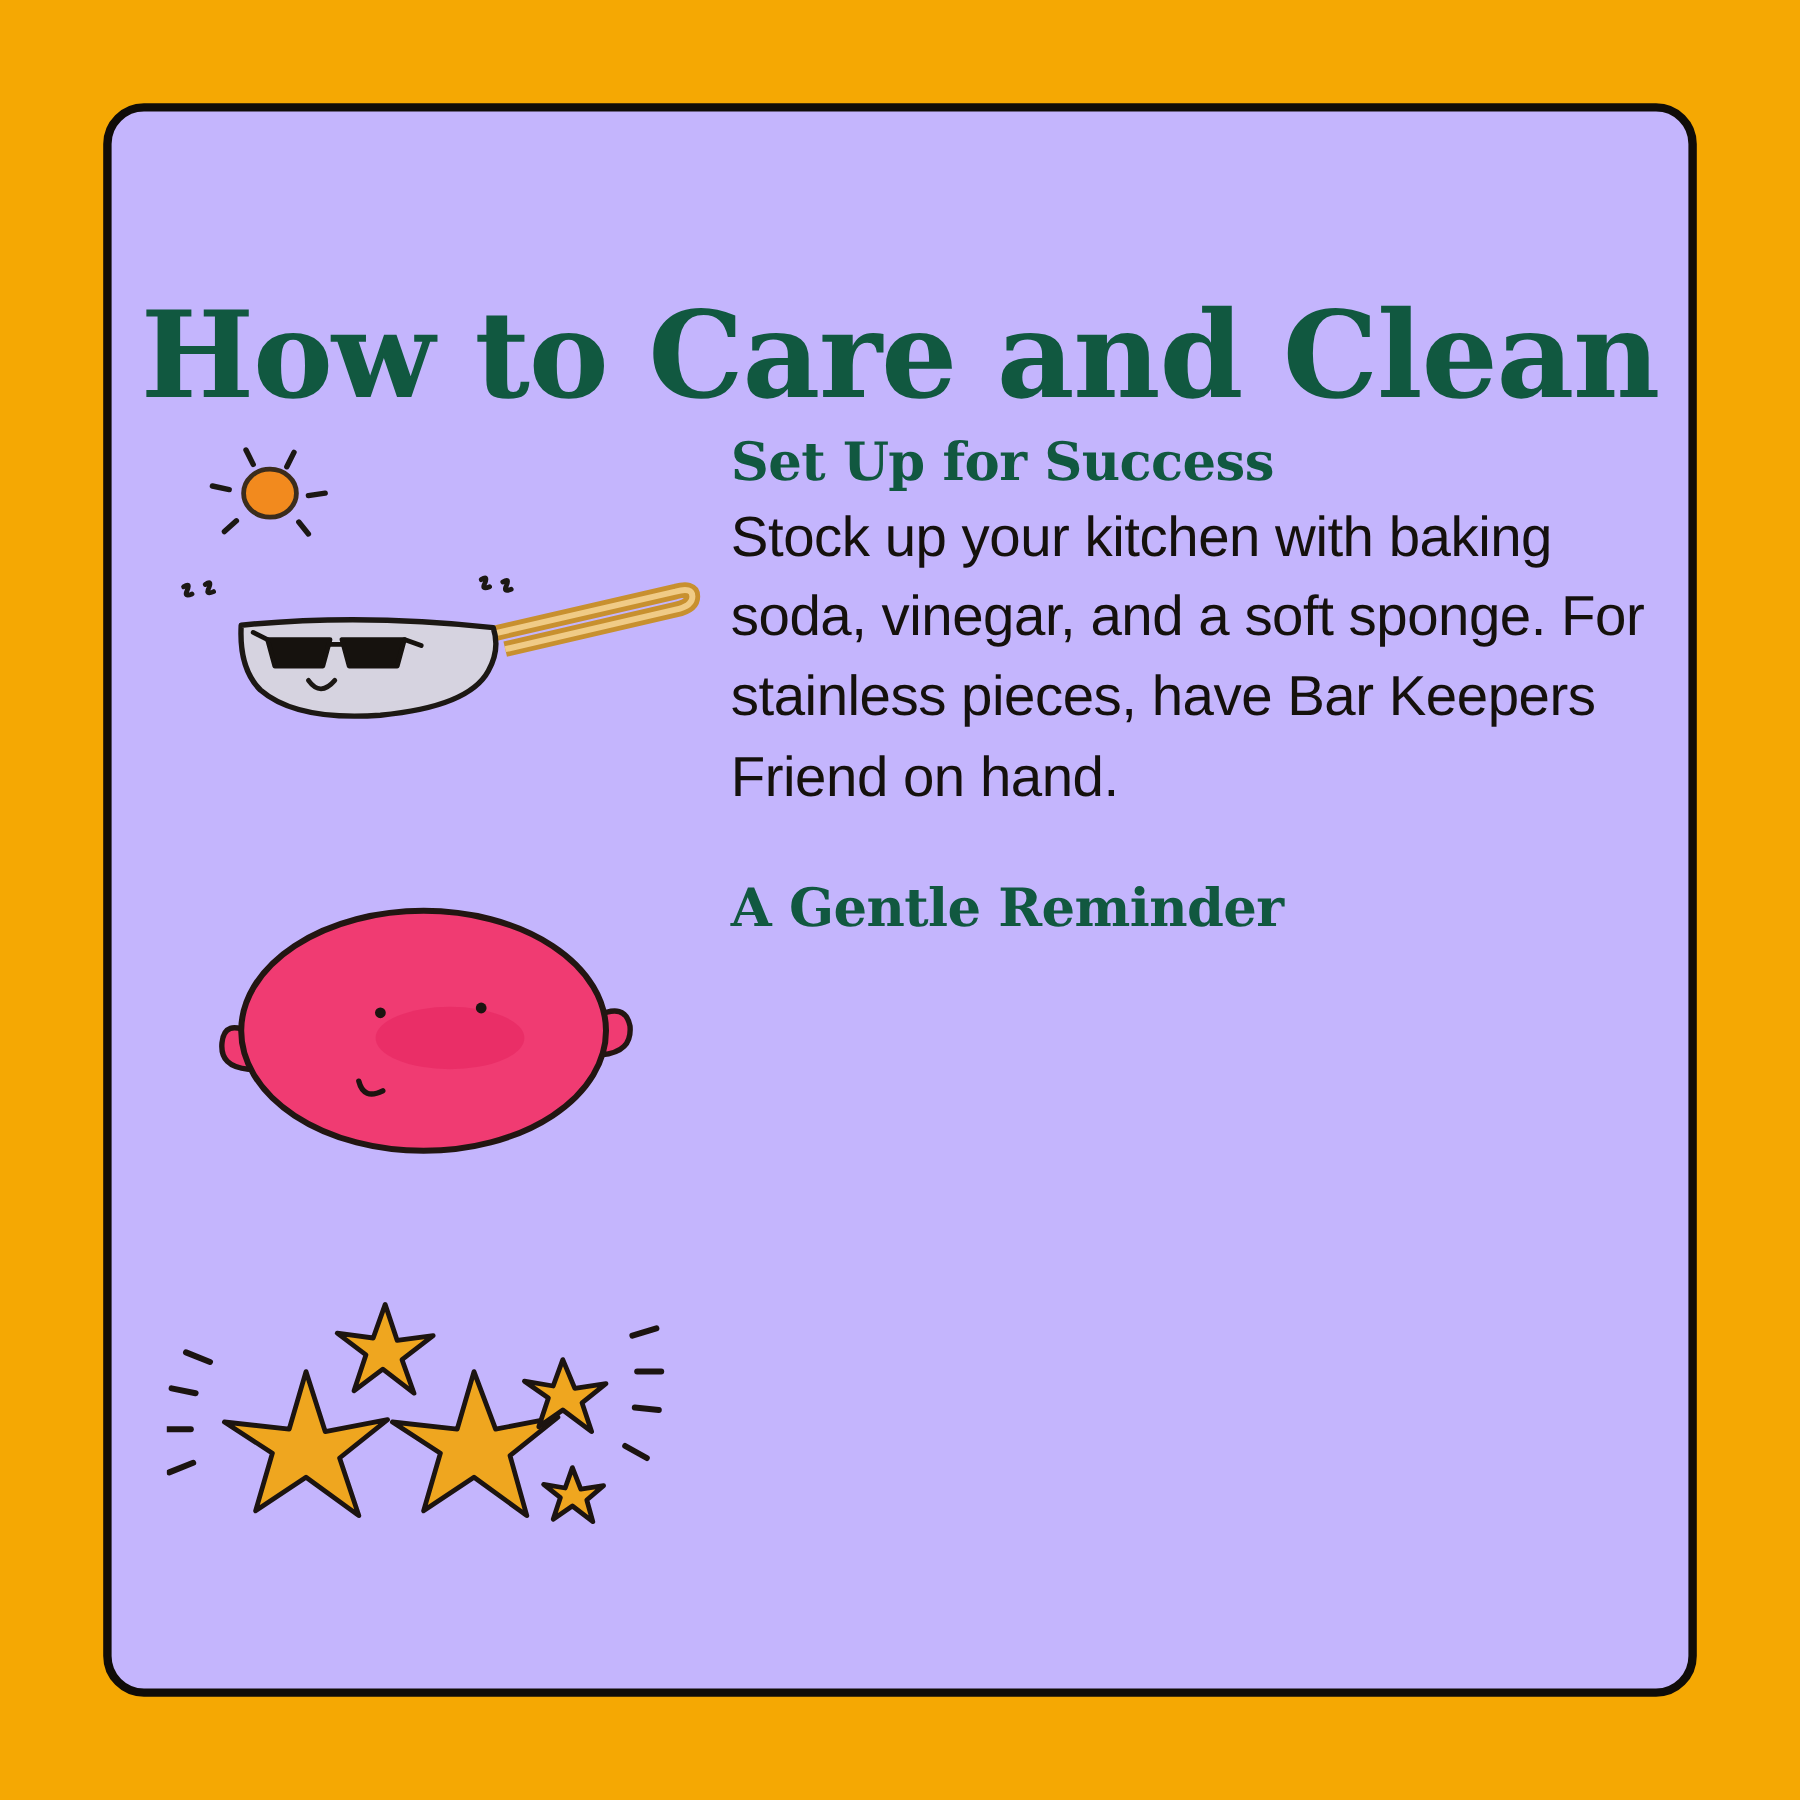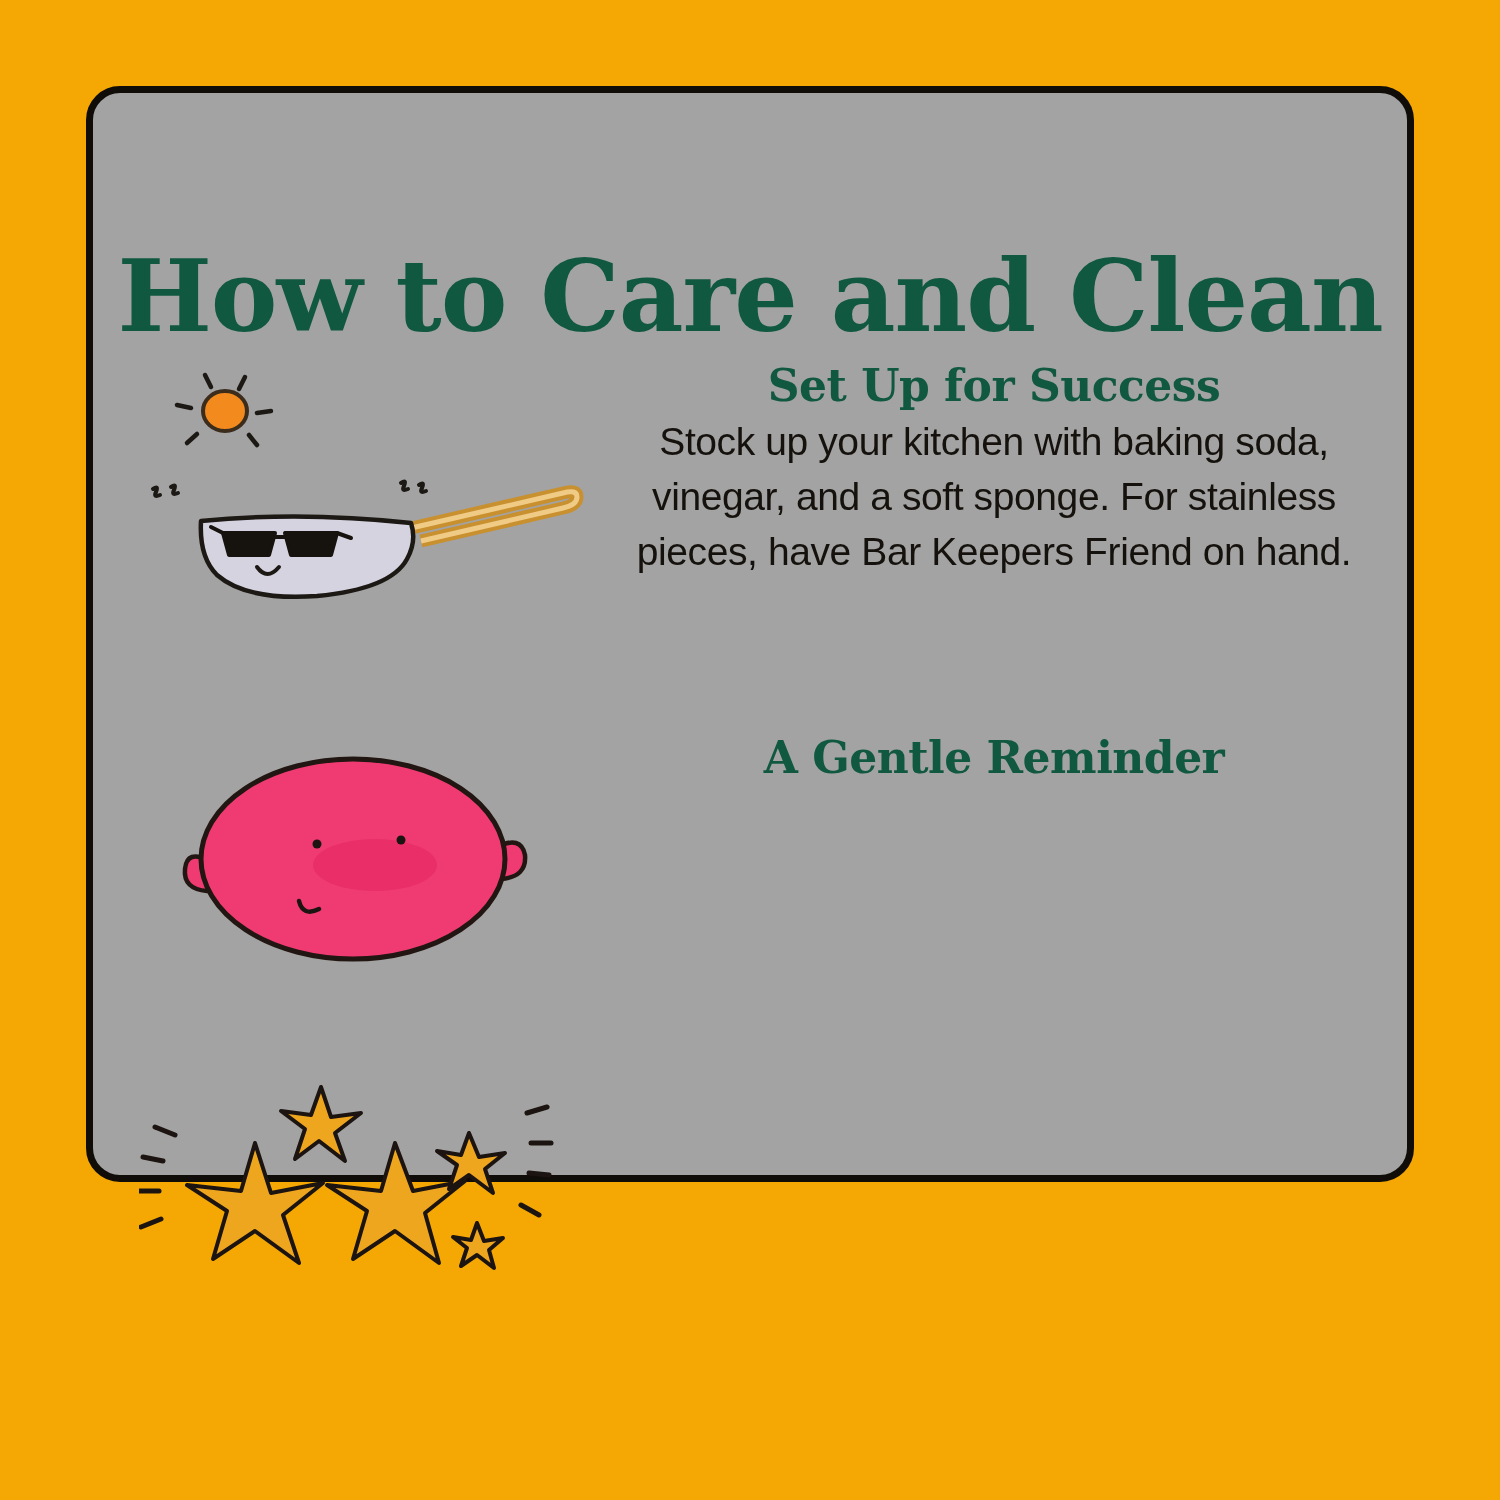--- a/index.html
+++ b/index.html
@@ -13,23 +13,23 @@
     font-family: "Liberation Sans", sans-serif;
     overflow: hidden;
   }
 
   
   #care-card {
     position: absolute;
     left: 86px;
     top: 86px;
     width: 1328px;
-    height: 1096px;
+    height: 1328px;
     box-sizing: border-box;
-    background: #a3a3a3;
+    background: #c4b5fd;
     border: 7px solid #100C08;
     border-radius: 34px;
   }
 
   
   #page-title {
     position: absolute;
     left: 0;
     top: 86px;
     width: 100%;
@@ -59,39 +59,38 @@
     width: 470px;
     flex: 0 0 470px;
     position: relative;
     height: 250px;
   }
   .section-art svg { display: block; }
 
   .section-text {
     flex: 1 1 auto;
     padding-top: 2px;
-    text-align: center;
   }
 
   .section-heading {
     color: #115840;
     font-family: "DejaVu Serif", "Liberation Serif", serif;
     font-weight: 700;
     font-size: 44px;
     line-height: 1.06;
     margin: 0 0 4px 0;
     letter-spacing: -0.5px;
     white-space: nowrap;
   }
 
   .section-body {
     color: #15110D;
     font-family: "Liberation Sans", sans-serif;
     font-weight: 400;
-    font-size: 39px;
+    font-size: 47px;
     line-height: 1.42;
     margin: 0;
     max-width: 770px;
     letter-spacing: -0.4px;
   }
 </style>
 </head>
 <body>
 
 <div id="care-card">

